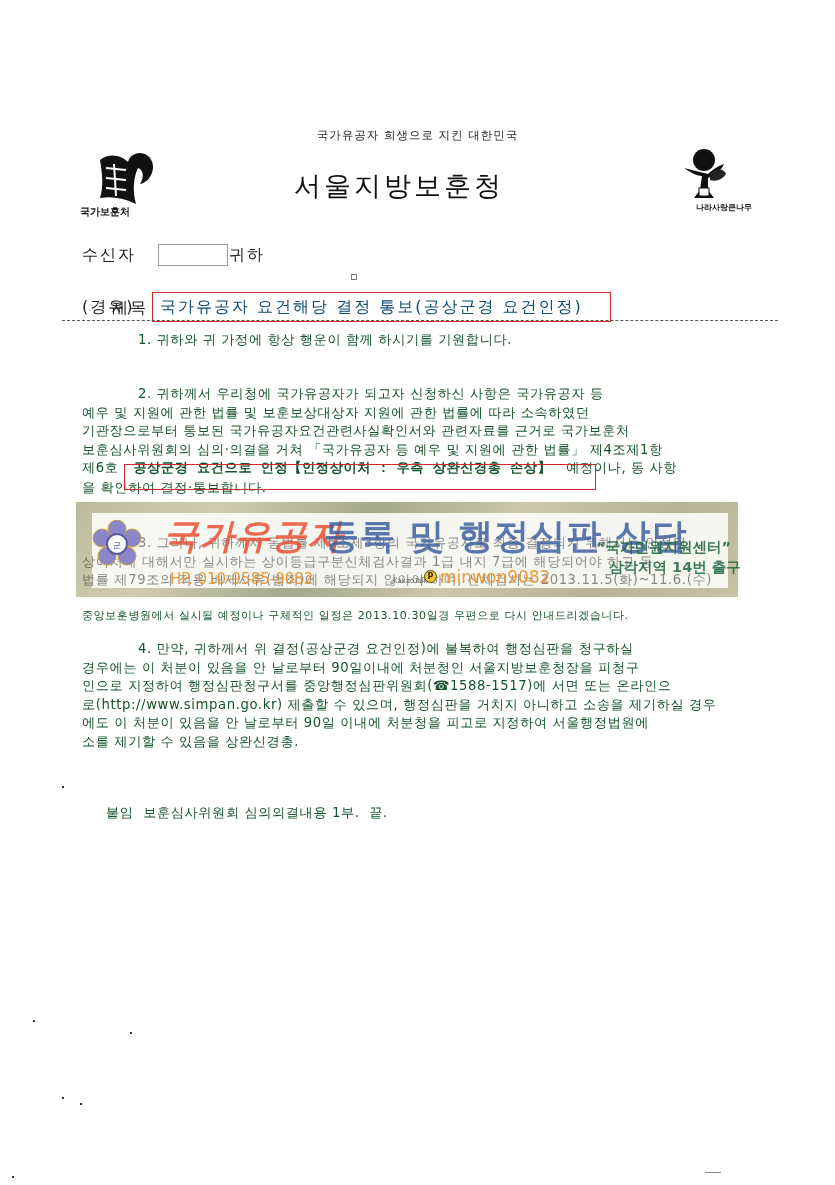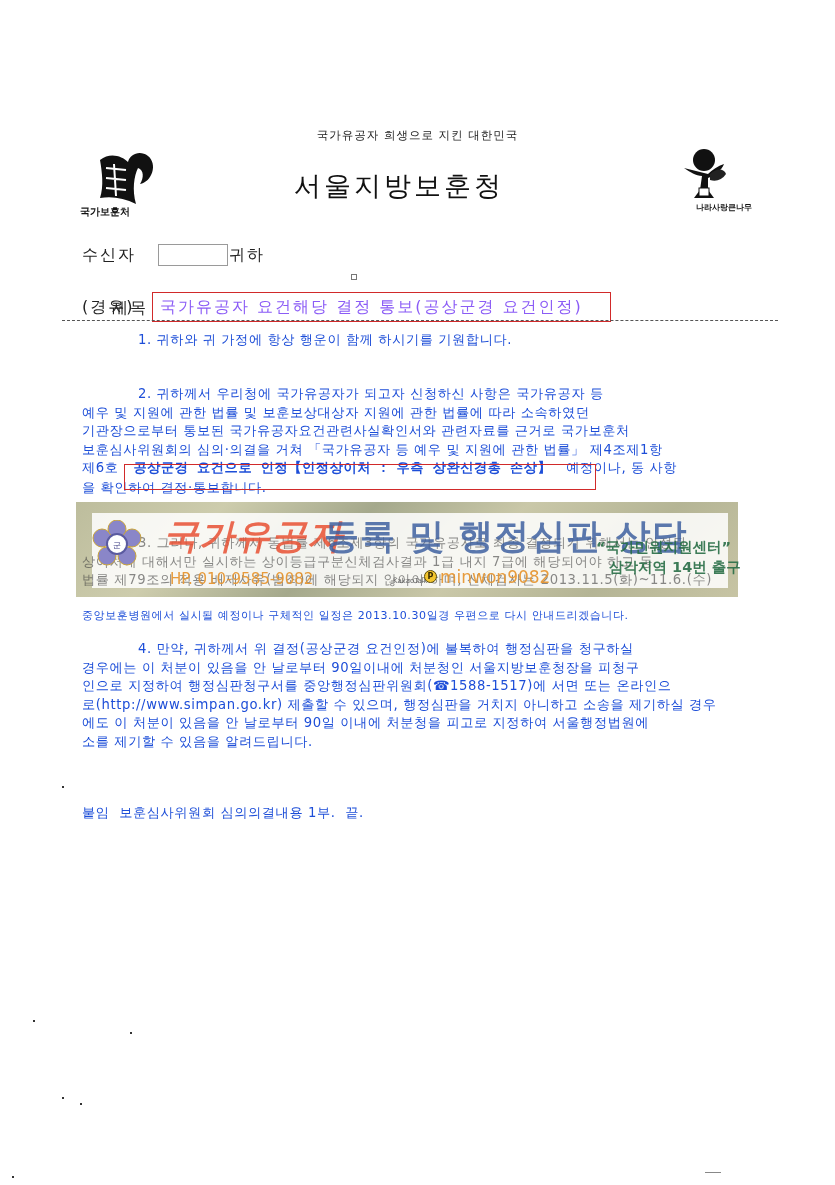--- a/index.html
+++ b/index.html
@@ -57,39 +57,39 @@
     }
     .subject-box {
       left: 152px; top: 292px; width: 459px; height: 30px;
       border: 1.5px solid #d12a2a;
       box-sizing: border-box;
     }
     .subject-text {
       left: 160px; top: 297px;
       font-size: 16px;
       letter-spacing: 2px;
-      color: #8b5cf6;
+      color: #0c4a6e;
       white-space: nowrap;
     }
     .rule {
       left: 62px; top: 320px; width: 716px; height: 0;
       border-top: 1px dashed #555;
     }
     .tiny-mark {
       left: 351px; top: 274px; width: 4px; height: 4px;
       border: 1px solid #777;
     }
 
     
     .para {
       left: 82px; width: 660px;
       font-size: 13.2px;
       line-height: 18.6px;
       letter-spacing: 0.6px;
-      color: #1d4ed8;
+      color: #14532d;
       text-align: justify;
       text-align-last: left;
       white-space: normal;
     }
     .para .line { display: block; white-space: nowrap; overflow: hidden; }
     .indent { padding-left: 56px; }
 
     .highlight-box {
       left: 124px; top: 464px; width: 472px; height: 26px;
       border: 1.5px solid #d12a2a;
@@ -262,24 +262,24 @@
 <div class="abs banner-kakao-label">KakaoTalk</div>
 <div class="abs banner-kakao-icon">P</div>
 <div class="abs banner-kakao-id">minwon9082</div>
 
 <div class="abs para" style="top:640px;">
   <span class="line indent">4. 만약, 귀하께서 위 결정(공상군경 요건인정)에 불복하여 행정심판을 청구하실</span>
   <span class="line">경우에는 이 처분이 있음을 안 날로부터 90일이내에 처분청인 서울지방보훈청장을 피청구</span>
   <span class="line">인으로 지정하여 행정심판청구서를 중앙행정심판위원회(☎1588-1517)에 서면 또는 온라인으</span>
   <span class="line">로(http://www.simpan.go.kr) 제출할 수 있으며, 행정심판을 거치지 아니하고 소송을 제기하실 경우</span>
   <span class="line">에도 이 처분이 있음을 안 날로부터 90일 이내에 처분청을 피고로 지정하여 서울행정법원에</span>
-  <span class="line">소를 제기할 수 있음을 알려드립니다.</span>
-</div>
-
-<div class="abs para" style="top:804px;">
+  <span class="line">소를 제기할 수 있음을 상완신경총.</span>
+</div>
+
+<div class="abs para" style="top:804px;margin-left:24px;">
   <span class="line" style="white-space:pre;">붙임  보훈심사위원회 심의의결내용 1부.  끝.</span>
 </div>
 
 <div class="abs scan-dot" style="left:62px; top:786px;"></div>
 <div class="abs scan-dot" style="left:33px; top:1020px;"></div>
 <div class="abs scan-dot" style="left:130px; top:1032px;"></div>
 <div class="abs scan-dot" style="left:62px; top:1097px;"></div>
 <div class="abs scan-dot" style="left:80px; top:1103px;"></div>
 <div class="abs scan-dot" style="left:12px; top:1176px;"></div>
 <div class="abs" style="left:705px; top:1172px; width:16px; height:1px; background:#888;"></div>

